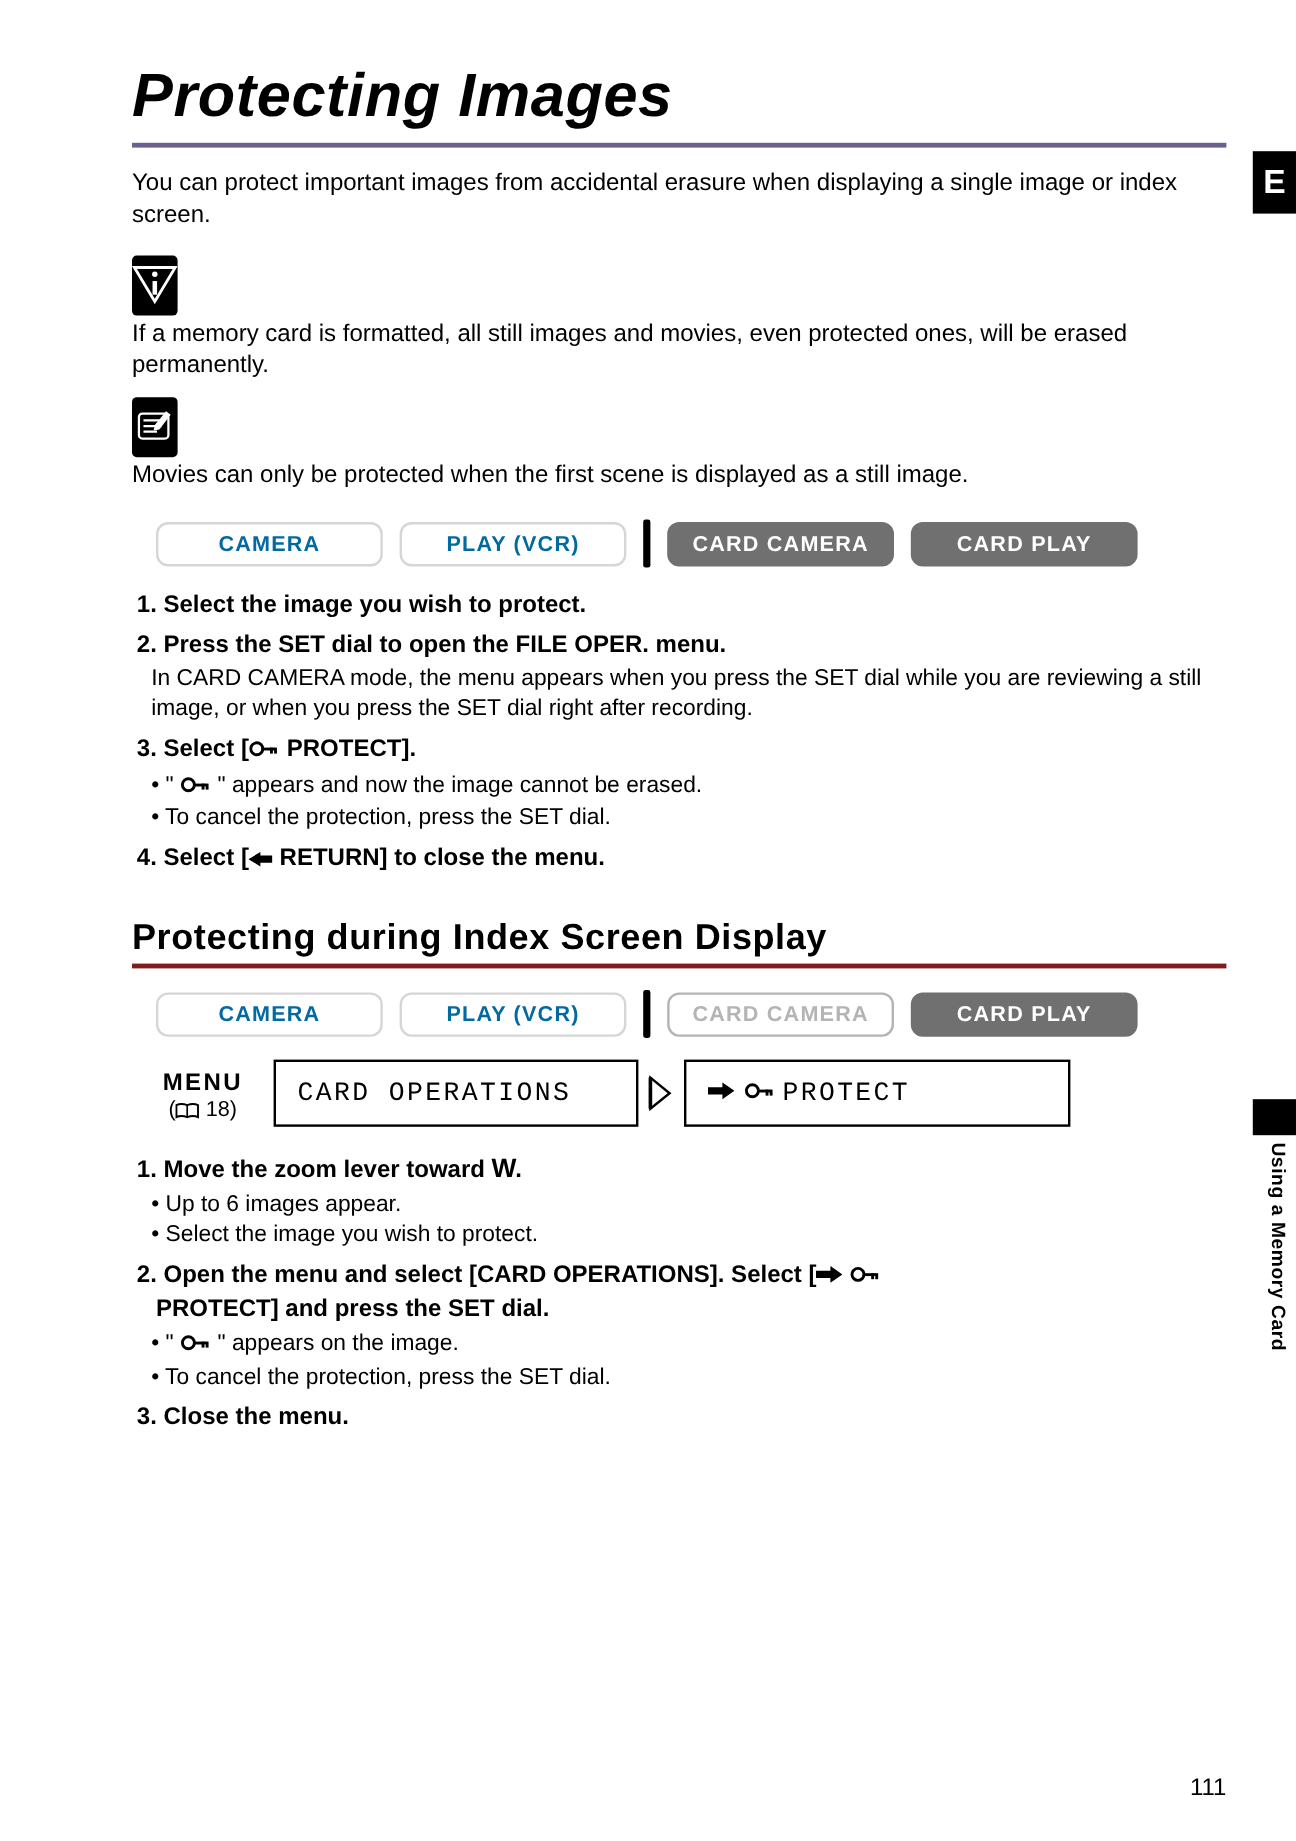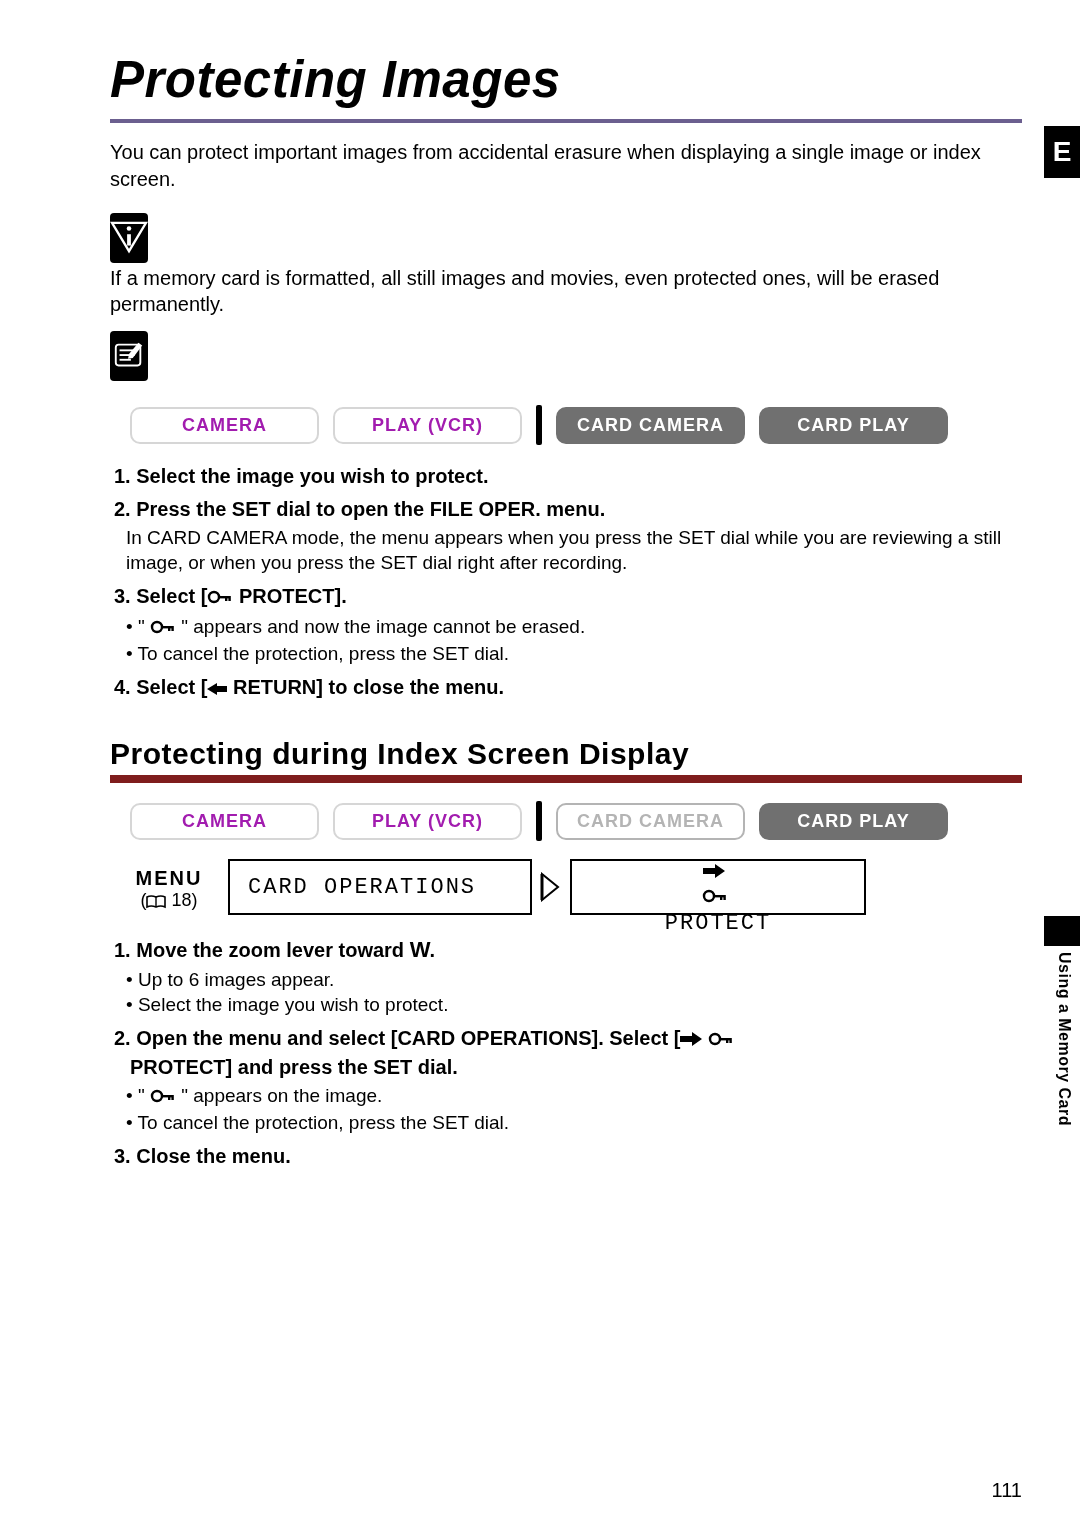--- a/index.html
+++ b/index.html
@@ -68,21 +68,21 @@
   .mode-pill {
     border: 2px solid #ccc;
     border-radius: 10px;
     padding: 6px 0;
     width: 185px;
     text-align: center;
     font-weight: bold;
     font-size: 18px;
     letter-spacing: 1px;
   }
-  .mode-pill.inactive { color: #a21caf; border-color: #d6d6d6; }
+  .mode-pill.inactive { color: #0369a1; border-color: #d6d6d6; }
   .mode-pill.active   { color: #fff; background: #707070; border-color: #707070; }
   .mode-pill.outlined { color: #b4b4b4; border-color: #b4b4b4; background:#fff; }
   .sep-bar {
     width: 6px;
     height: 40px;
     background: #000;
     border-radius: 2px;
   }
 
   .steps {
@@ -107,21 +107,21 @@
   .key-icon {
     display: inline-block;
     vertical-align: -2px;
   }
 
   .subheading {
     font-size: 30px;
     font-weight: bold;
     margin-top: 34px;
     padding-bottom: 4px;
-    border-bottom: 8px solid #7f1d1d;
+    border-bottom: 4px solid #7f1d1d;
     letter-spacing: 0.5px;
   }
 
   .menu-row {
     display:flex;
     align-items:stretch;
     margin-top: 18px;
     margin-bottom: 20px;
   }
   .menu-label {
@@ -142,21 +142,21 @@
     height: 56px;
     display:flex;
     align-items:center;
     font-family: "Courier New", monospace;
     font-size: 22px;
     letter-spacing: 2px;
     padding: 0 18px;
     box-sizing: border-box;
   }
   .menu-box.left  { width: 304px; }
-  .menu-box.right { width: 296px; flex-direction: column; }
+  .menu-box.right { width: 322px; }
   .menu-arrow {
     width: 38px;
     display:flex;
     align-items:center;
     justify-content:center;
   }
 
   .side-tab {
     position: absolute;
     right: 0;
@@ -228,20 +228,21 @@
   <div class="note-row">
     <div class="note-icon">
       <svg viewBox="0 0 40 36">
         <rect x="6" y="6" width="26" height="22" rx="3" fill="none" stroke="#fff" stroke-width="2"></rect>
         <line x1="10" y1="12" x2="26" y2="12" stroke="#fff" stroke-width="2"></line>
         <line x1="10" y1="17" x2="26" y2="17" stroke="#fff" stroke-width="2"></line>
         <line x1="10" y1="22" x2="22" y2="22" stroke="#fff" stroke-width="2"></line>
         <path d="M30 4 l4 3 -10 13 -5 1 1-5 z" fill="#fff"></path>
       </svg>
     </div>
+    <div class="note-text">Movies can only be protected when the first scene is displayed as a still image.</div>
   </div>
 
   <div class="mode-row">
     <div class="mode-pill inactive">CAMERA</div>
     <div class="mode-pill inactive">PLAY (VCR)</div>
     <div class="sep-bar"></div>
     <div class="mode-pill active">CARD CAMERA</div>
     <div class="mode-pill active">CARD PLAY</div>
   </div>
 

